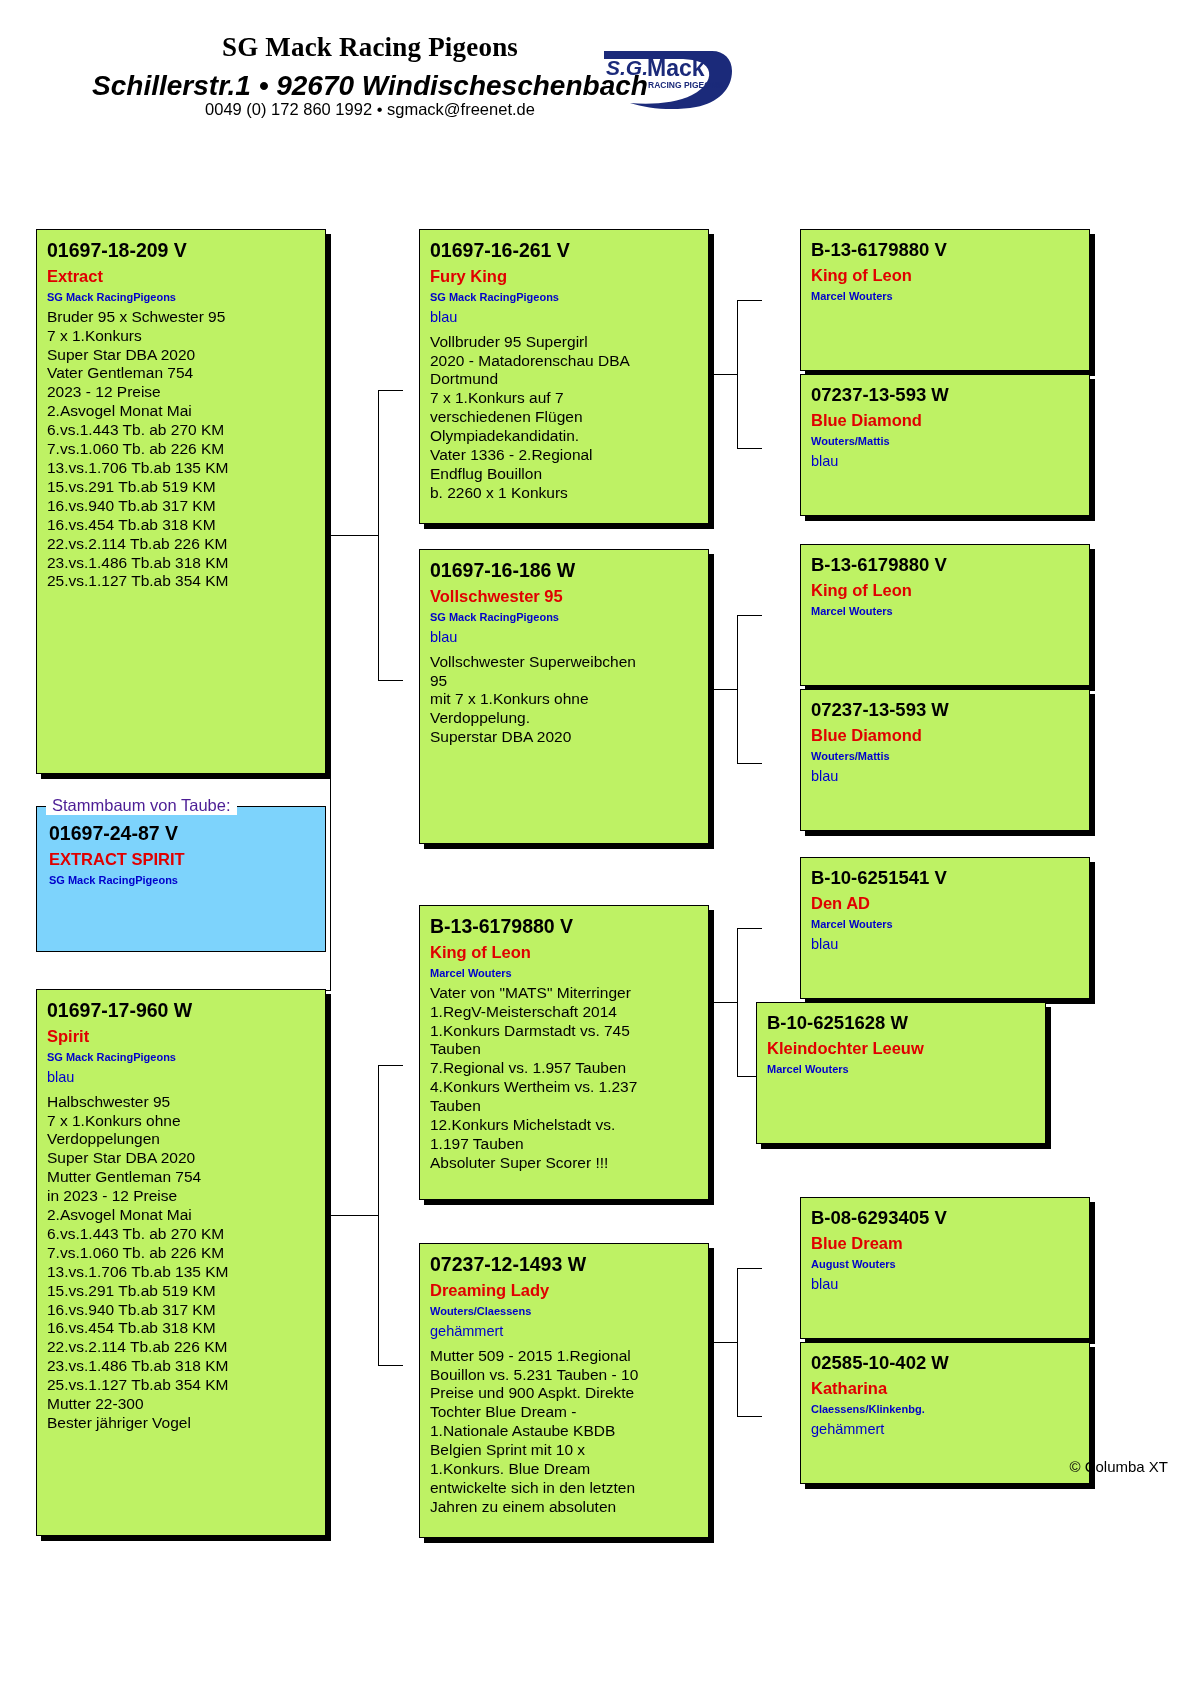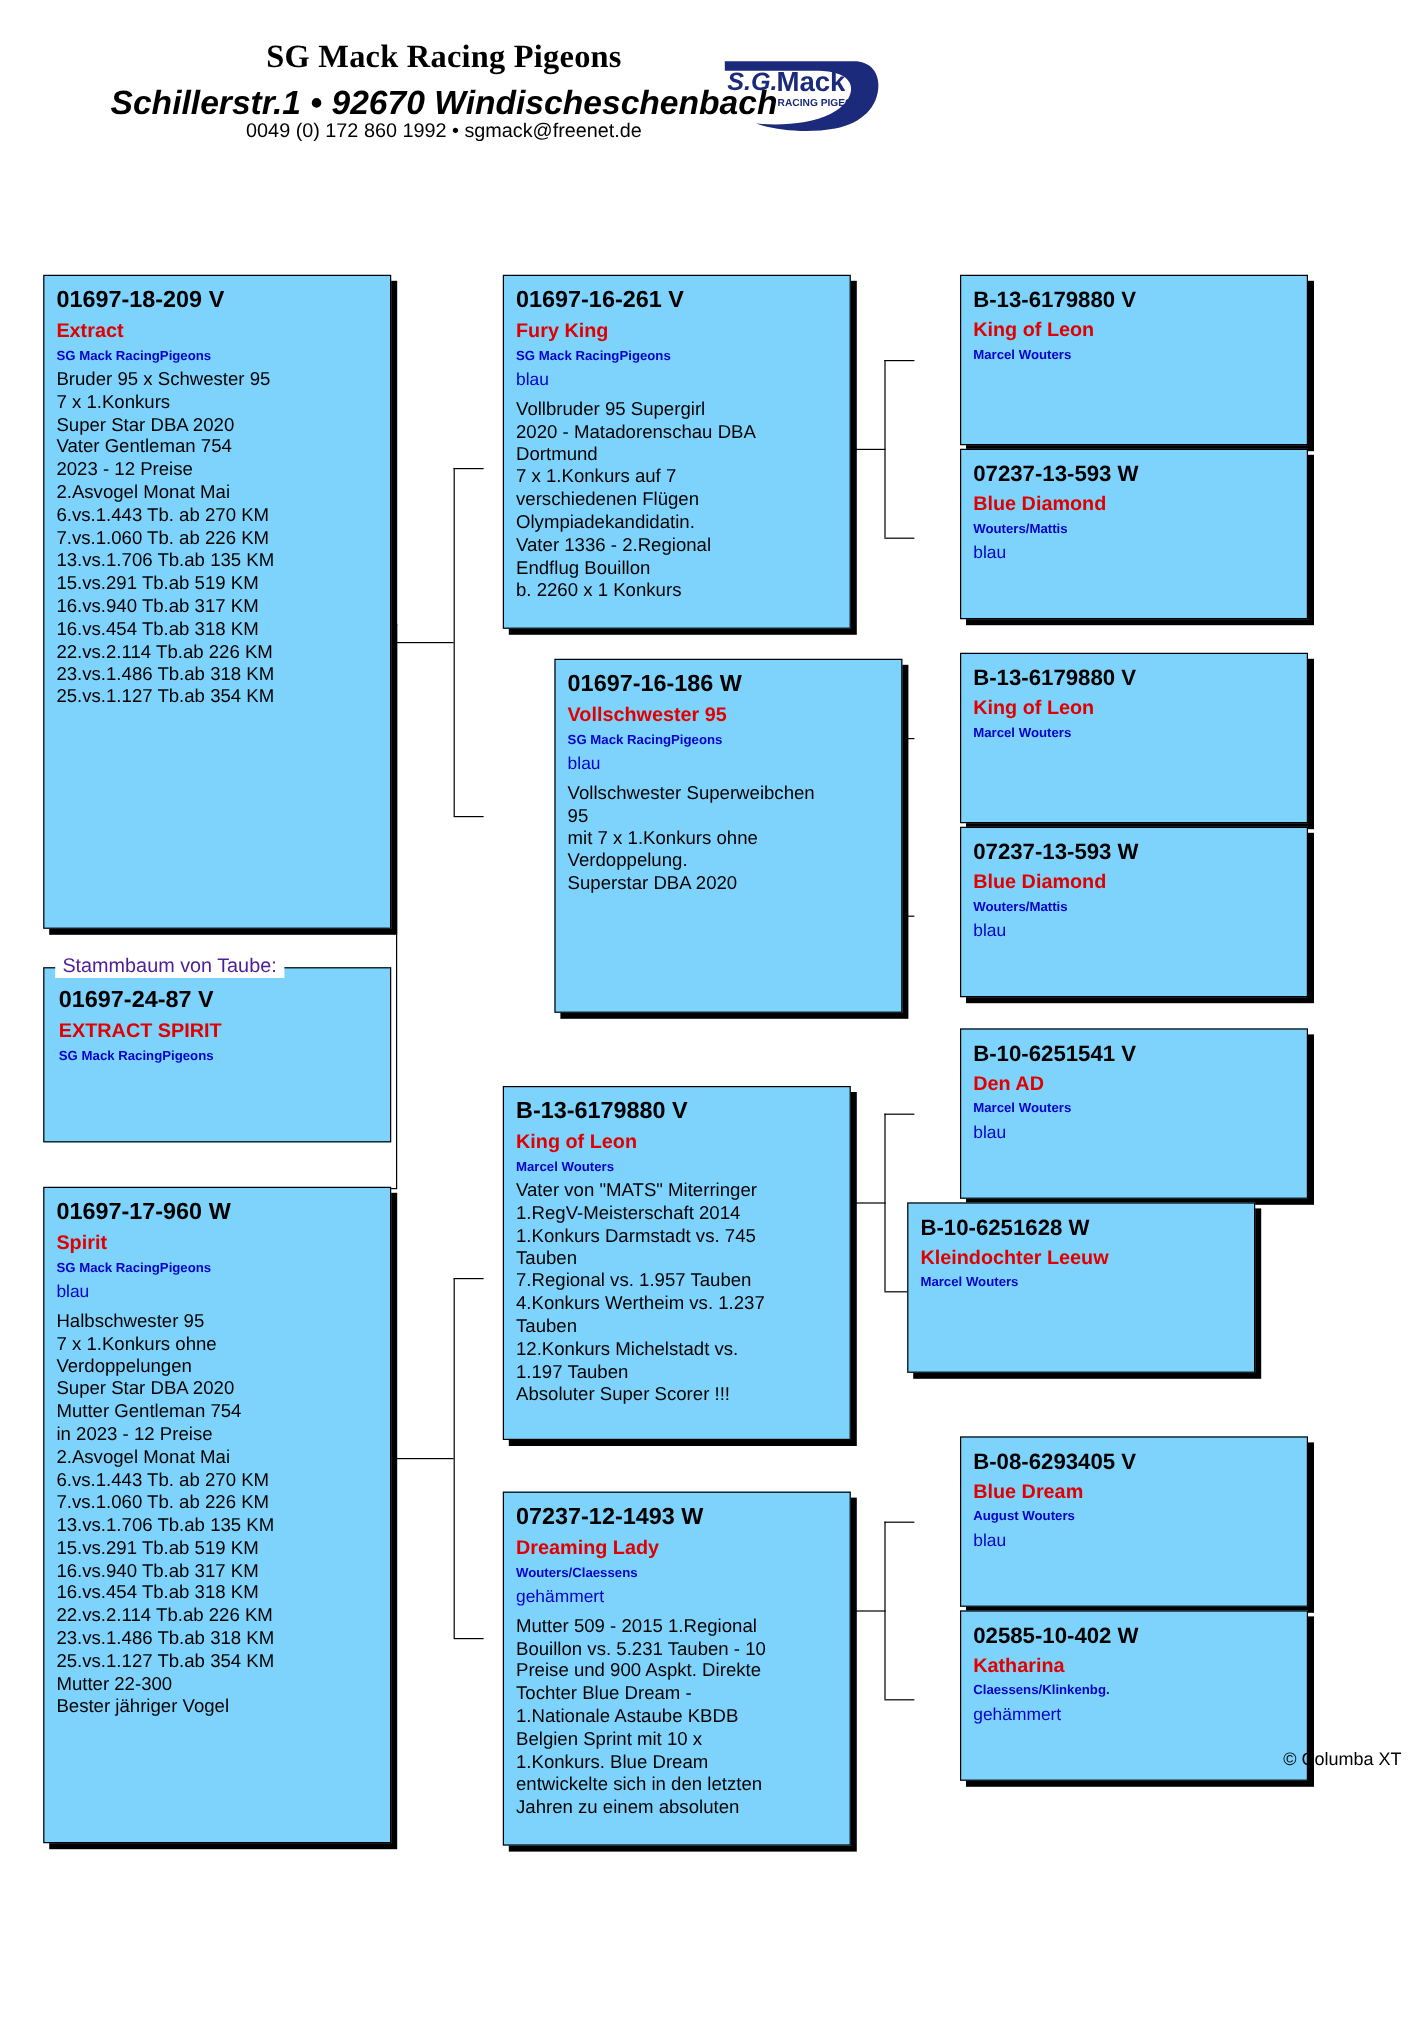--- a/index.html
+++ b/index.html
@@ -53,21 +53,21 @@
   .logo {
     position: absolute;
     left: 600px; top: 43px;
     width: 140px; height: 70px;
   }
   .logo svg { display: block; }
   
   .box {
     position: absolute;
     box-sizing: border-box;
-    background: #7dd3fc;
+    background: #bef264;
     border: 1px solid #000000;
     box-shadow: 5px 5px 0 0 #000000;
     overflow: hidden;
     padding: 8px 10px 6px 10px;
   }
   .ring {
     font-weight: bold;
     font-size: 19.5px;
     line-height: 1.25;
     color: #000000;
@@ -246,21 +246,21 @@
 2020 - Matadorenschau DBA
 Dortmund
 7 x 1.Konkurs auf 7
 verschiedenen Flügen
 Olympiadekandidatin.
 Vater 1336 - 2.Regional
 Endflug Bouillon
 b. 2260 x 1 Konkurs</div>
 </div>
 
-<div class="box" style="left:419px; top:549px; width:290px; height:295px;margin-left:43px;">
+<div class="box" style="left:419px; top:549px; width:290px; height:295px;">
   <div class="ring">01697-16-186 W</div>
   <div class="name">Vollschwester 95</div>
   <div class="owner">SG Mack RacingPigeons</div>
   <div class="colour">blau</div>
   <div class="notes">Vollschwester Superweibchen
 95
 mit 7 x 1.Konkurs ohne
 Verdoppelung.
 Superstar DBA 2020</div>
 </div>

